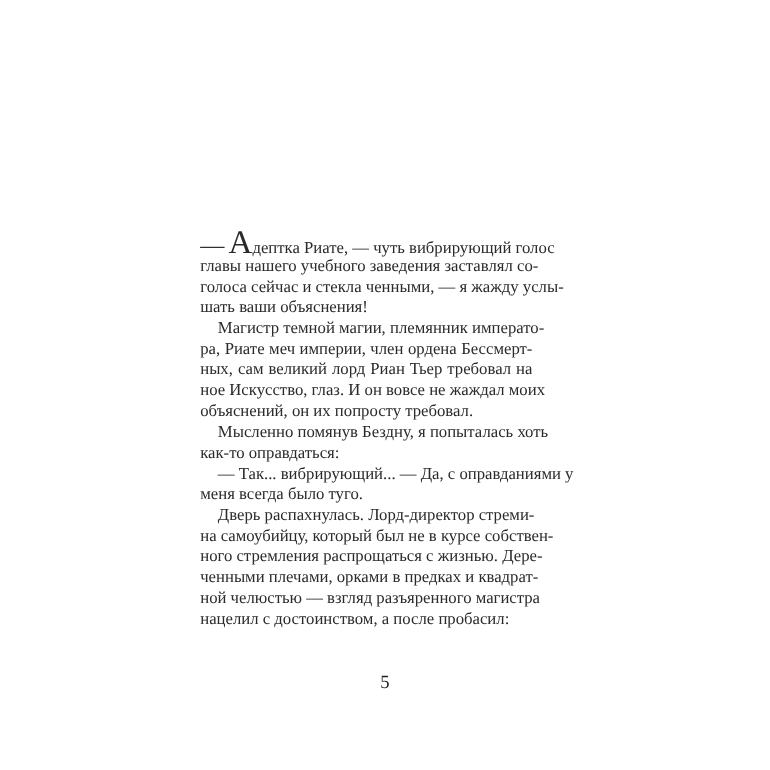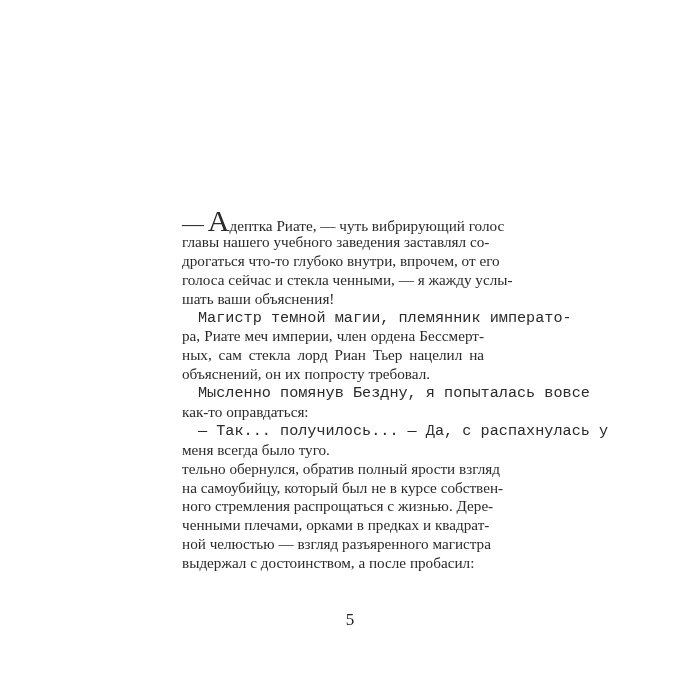--- a/index.html
+++ b/index.html
@@ -25,21 +25,21 @@
     line-height: 18.9px;
   }
   .line {
     display: block;
     white-space: nowrap;
     text-align: justify;
     text-align-last: justify;
     height: 18.9px;
   }
   .line.last { text-align-last: left; }
-  .line.indent { padding-left: 16px; font-family: Liberation Mono, monospace; }
+  .line.indent { padding-left: 16px; }
   .first-line {
     height: 22px;
     position: relative;
   }
   .dropcap {
     font-size: 30px;
     line-height: 20px;
     vertical-align: baseline;
   }
   .dash-big { font-size: 22px; }
@@ -54,33 +54,33 @@
   }
 </style>
 </head>
 <body>
 
 <div class="page">
   <div class="text-block">
     <span class="line first-line"><span class="dash-big">—</span> <span class="dropcap">А</span><span>дептка Риате, — чуть вибрирующий голос</span></span>
     <div id="lines">
         <span class="line">главы нашего учебного заведения заставлял со-</span>
-        <span class="line">дрогаться что-то глубоко внутри, впрочем, от его</span>
         <span class="line">голоса сейчас и стекла ченными, — я жажду услы-</span>
         <span class="line last">шать ваши объяснения!</span>
         <span class="line indent">Магистр темной магии, племянник императо-</span>
         <span class="line">ра, Риате меч империи, член ордена Бессмерт-</span>
-        <span class="line">ных, сам стекла лорд Риан Тьер нацелил на</span>
+        <span class="line">ных, сам великий лорд Риан Тьер требовал на</span>
+        <span class="line">ное Искусство, глаз. И он вовсе не жаждал моих</span>
         <span class="line last">объяснений, он их попросту требовал.</span>
-        <span class="line indent">Мысленно помянув Бездну, я попыталась вовсе</span>
+        <span class="line indent">Мысленно помянув Бездну, я попыталась хоть</span>
         <span class="line last">как-то оправдаться:</span>
-        <span class="line indent">— Так... получилось... — Да, с распахнулась у</span>
+        <span class="line indent">— Так... вибрирующий... — Да, с оправданиями у</span>
         <span class="line last">меня всегда было туго.</span>
-        <span class="line">тельно обернулся, обратив полный ярости взгляд</span>
+        <span class="line indent">Дверь распахнулась. Лорд-директор стреми-</span>
         <span class="line">на самоубийцу, который был не в курсе собствен-</span>
         <span class="line">ного стремления распрощаться с жизнью. Дере-</span>
         <span class="line">ченными плечами, орками в предках и квадрат-</span>
         <span class="line">ной челюстью — взгляд разъяренного магистра</span>
-        <span class="line last">выдержал с достоинством, а после пробасил:</span>
+        <span class="line last">нацелил с достоинством, а после пробасил:</span>
       </div>
   </div>
   <div class="page-number">5</div>
 </div>
 
 </body></html>

